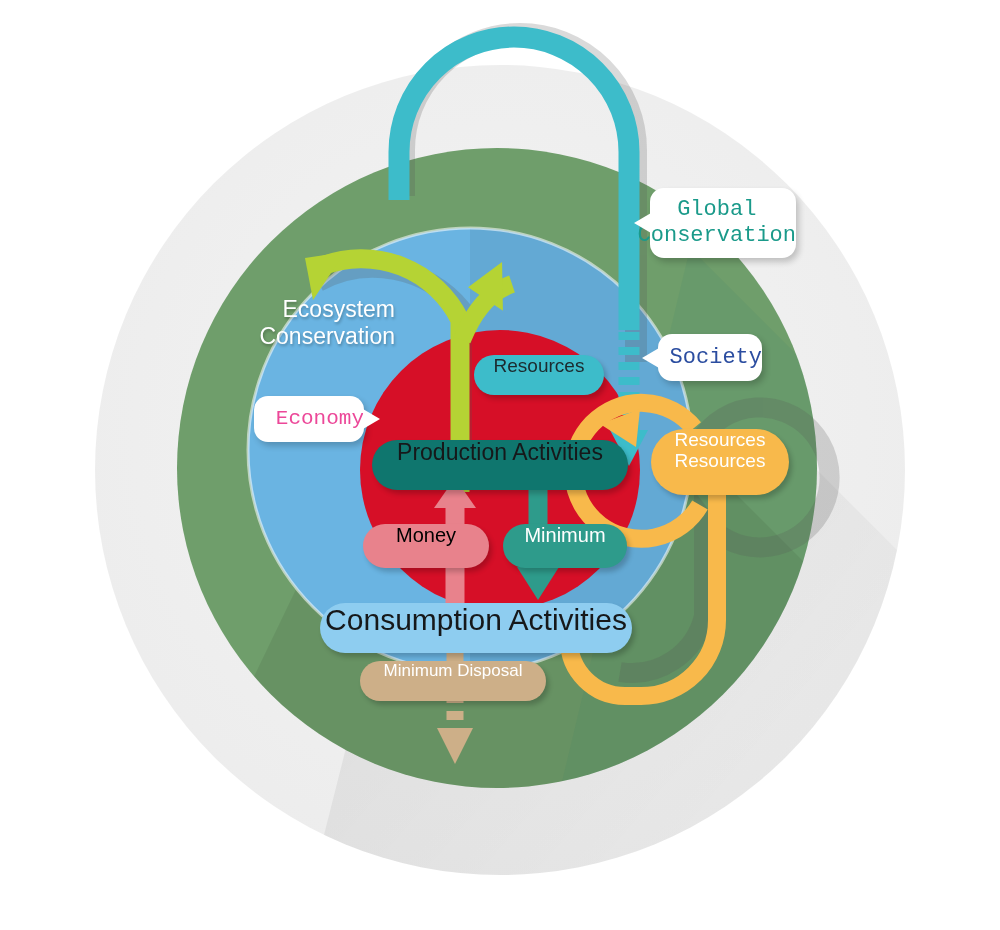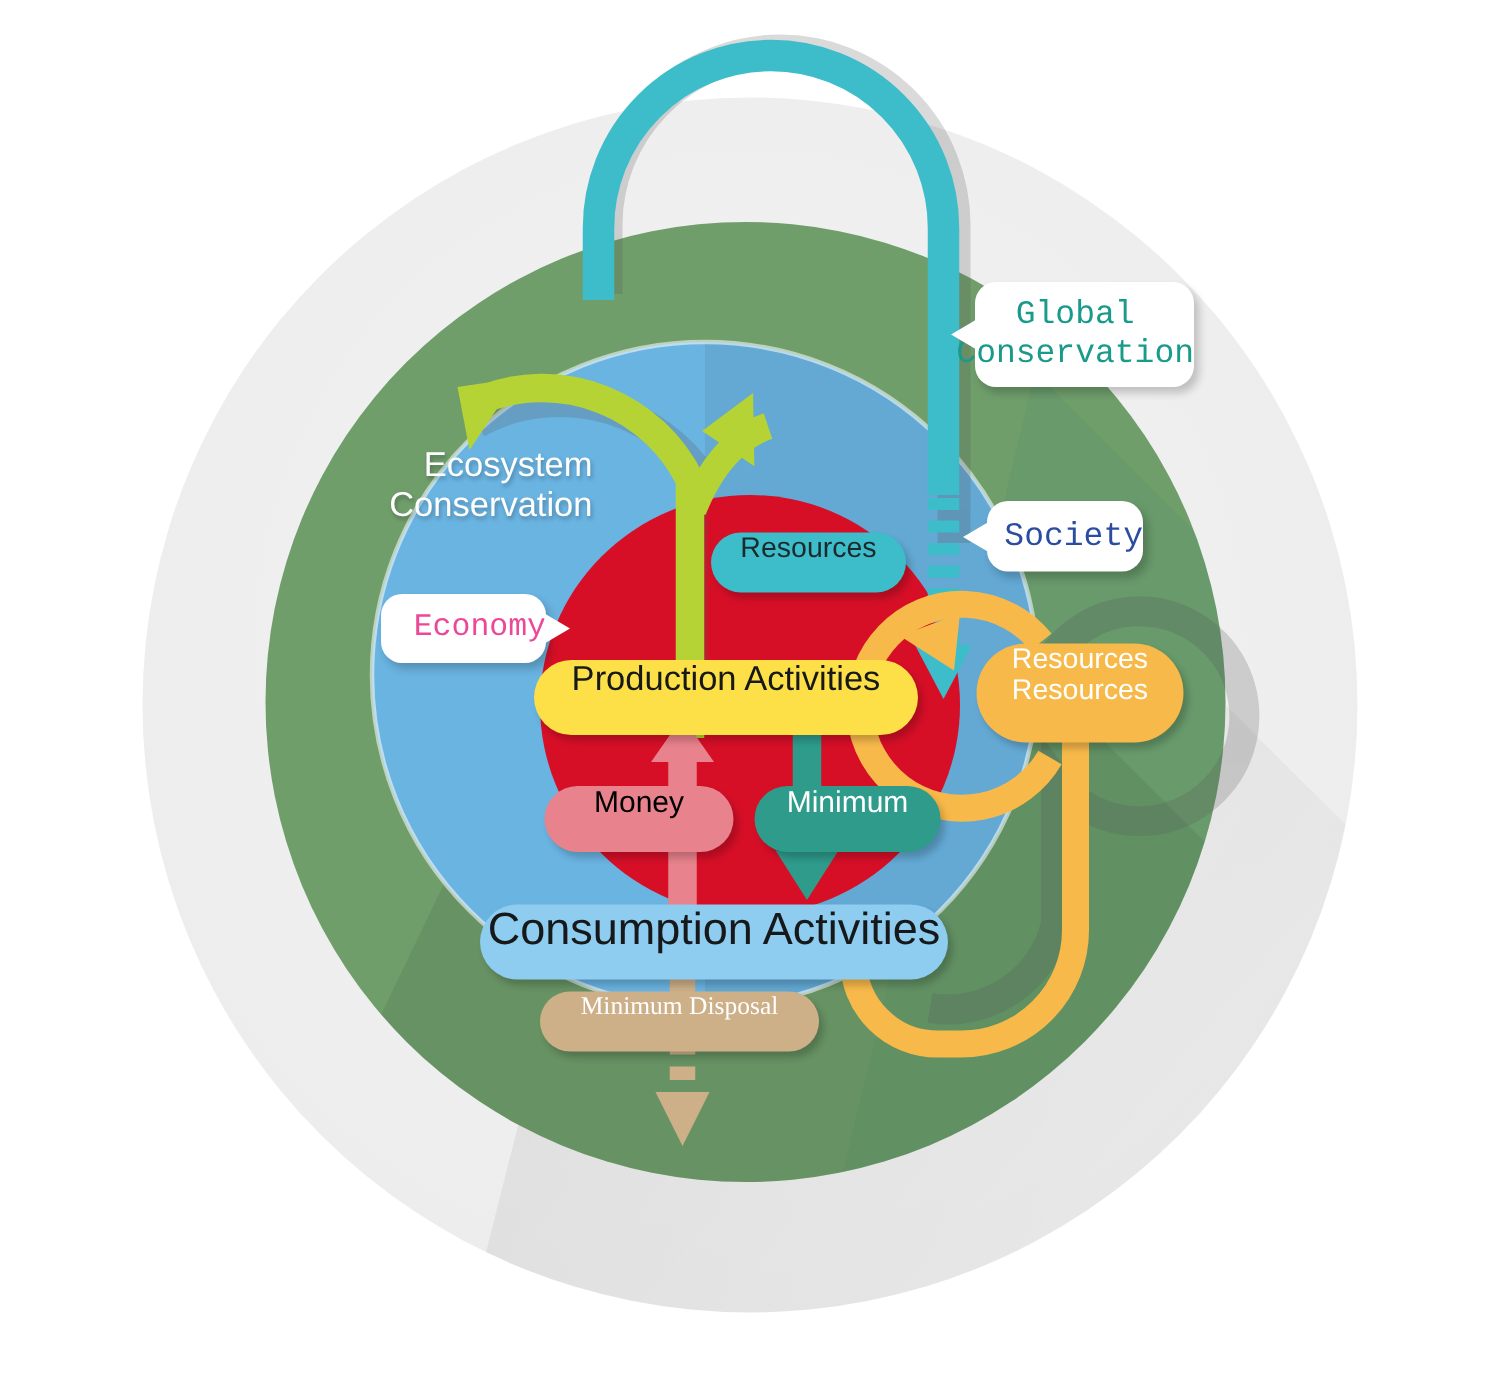--- a/index.html
+++ b/index.html
@@ -203,21 +203,21 @@
 
   <div class="callout" style="left:254px; top:396px; width:110px; height:46px; font-size:21px; color:#ec4899;">
     <span class="tail tail-right"></span>
     <div>Economy</div>
   </div>
 
   <div class="pill" style="left:474px; top:355px; width:130px; height:40px; background:#3dbcca; color:#1c2a2e; font-size:19px;">
     <span>Resources</span>
   </div>
 
-  <div class="pill" style="left:356px; top:440px; width:256px; height:50px; background:#fde047; color:#16181a; font-size:23px;">
+  <div class="pill" style="left:372px; top:440px; width:256px; height:50px; background:#0f766e; color:#16181a; font-size:23px;">
     <span>Production Activities</span>
   </div>
 
   <div class="pill" style="left:651px; top:429px; width:138px; height:66px; background:#f8b94b; color:#ffffff; font-size:19px;">
     <div>
       <div>Resources</div>
       <div>Resources</div>
     </div>
   </div>
 
@@ -226,17 +226,17 @@
   </div>
 
   <div class="pill" style="left:503px; top:524px; width:124px; height:44px; background:#2e9b8b; color:#ffffff; font-size:20px;">
     <span>Minimum</span>
   </div>
 
   <div class="pill" style="left:320px; top:603px; width:312px; height:50px; background:#8ecdf0; color:#16181a; font-size:30px;">
     <span>Consumption Activities</span>
   </div>
 
-  <div class="pill" style="left:360px; top:661px; width:186px; height:40px; background:#cdaf88; color:#ffffff; font-size:17px;font-family:Liberation Serif, serif;">
+  <div class="pill" style="left:360px; top:661px; width:186px; height:40px; background:#cdaf88; color:#ffffff; font-size:17px;">
     <span>Minimum Disposal</span>
   </div>
 
 </div>
 
 </body></html>

